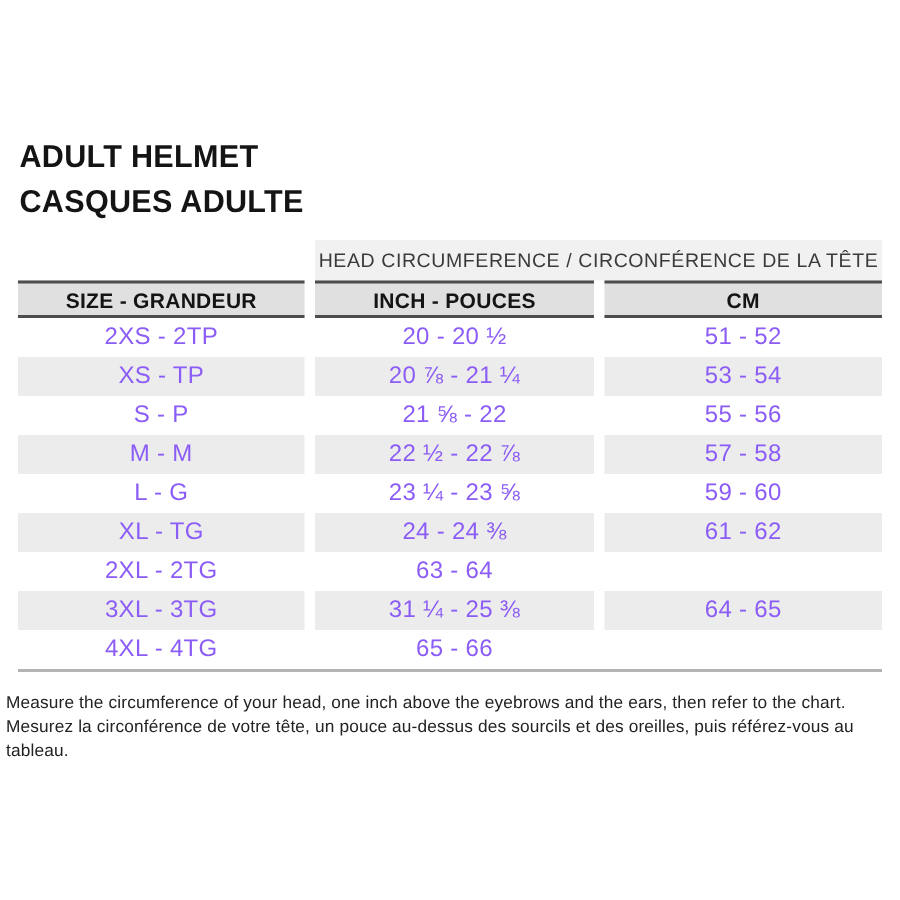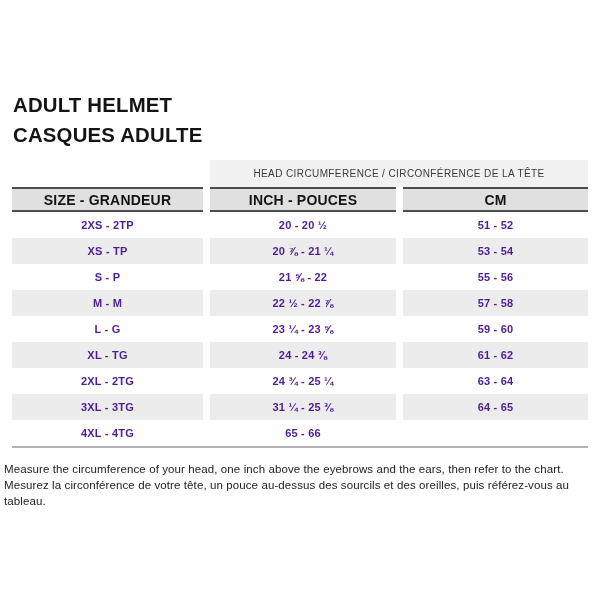--- a/index.html
+++ b/index.html
@@ -47,21 +47,21 @@
     column-gap: 7px;
   }
   
   .band-row { height: 27px; }
   .band-cell {
     grid-column: 2 / 4;
     background: #f1f1f1;
     display: flex;
     align-items: center;
     justify-content: center;
-    font-size: 10px;
+    font-size: 13px;
     letter-spacing: 0.4px;
     color: #3a3a3a;
     font-weight: 400;
   }
   
   .header-row { height: 25px; }
   .header-cell {
     background: #e0e0e0;
     border-top: 2px solid #4d4d4d;
     border-bottom: 2px solid #4d4d4d;
@@ -73,24 +73,24 @@
     letter-spacing: 0.2px;
     color: #141414;
   }
   
   .trow { height: 26px; }
   .cell {
     background: #ffffff;
     display: flex;
     align-items: center;
     justify-content: center;
-    font-weight: 700;
-    font-size: 11px;
+    font-weight: 400;
+    font-size: 16px;
     letter-spacing: 0.2px;
-    color: #4c1d95;
+    color: #8b5cf6;
     white-space: nowrap;
   }
   .trow.alt .cell { background: #ececec; }
   .table-bottom-border {
     height: 2px;
     background: #b3b3b3;
     width: 576px;
   }
   .footer-notes {
     position: absolute;
@@ -150,21 +150,20 @@
           <div class="cell">23 ¼ - 23 ⅝</div>
           <div class="cell">59 - 60</div>
         </div>
         <div class="grid-row trow alt">
           <div class="cell">XL - TG</div>
           <div class="cell">24 - 24 ⅜</div>
           <div class="cell">61 - 62</div>
         </div>
         <div class="grid-row trow">
           <div class="cell">2XL - 2TG</div>
-          <div class="cell">24 ¾ - 25 ¼</div>
           <div class="cell">63 - 64</div>
         </div>
         <div class="grid-row trow alt">
           <div class="cell">3XL - 3TG</div>
           <div class="cell">31 ¼ - 25 ⅜</div>
           <div class="cell">64 - 65</div>
         </div>
         <div class="grid-row trow">
           <div class="cell">4XL - 4TG</div>
           <div class="cell">65 - 66</div>

